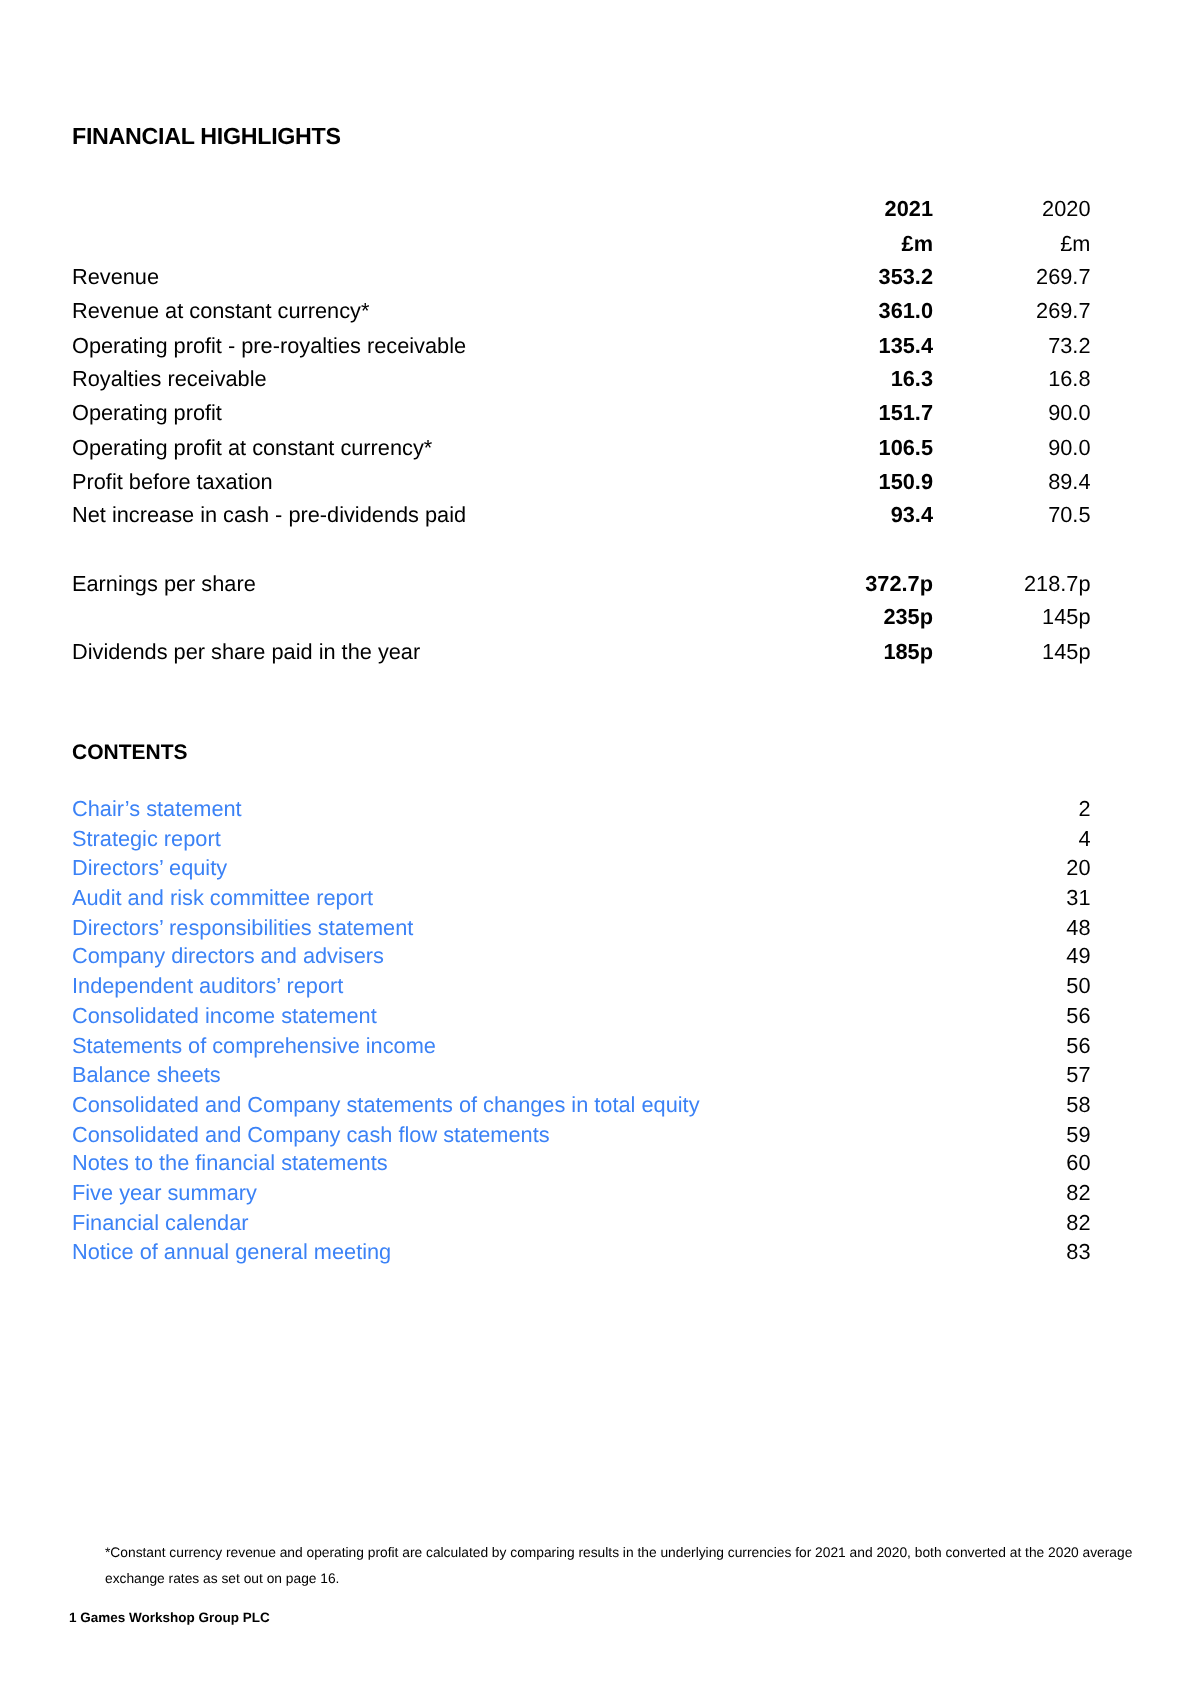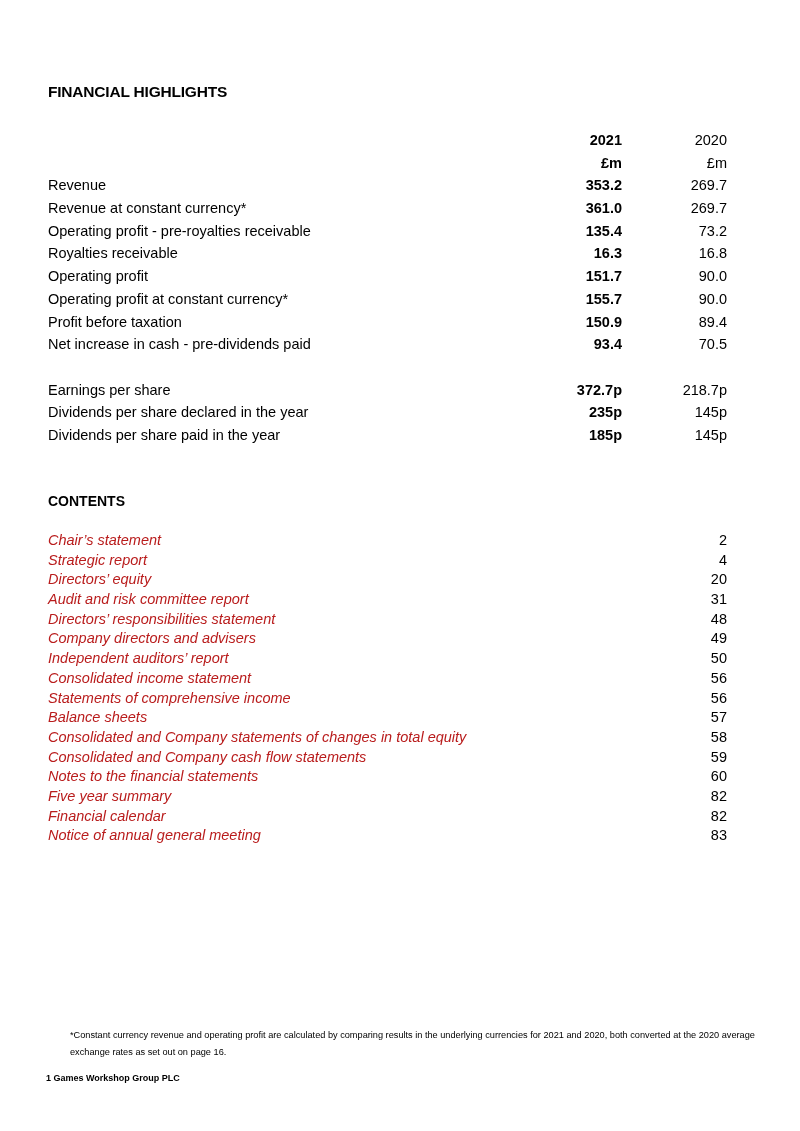--- a/index.html
+++ b/index.html
@@ -77,23 +77,22 @@
       position: relative;
       height: 19.7px;
       line-height: 19.7px;
       font-size: 14.5px;
     }
     .toc-row .toc-label {
       position: absolute;
       left: 0;
       top: 0;
       white-space: nowrap;
-      color: #b91c1c;
+      color: #3b82f6;
       text-decoration: none;
-      font-style: italic;
     }
     .toc-row .toc-page {
       position: absolute;
       right: 1px;
       top: 0;
       text-align: right;
     }
     .footnote {
       position: absolute;
       left: 70px;
@@ -148,21 +147,21 @@
       <span class="v2021">16.3</span>
       <span class="v2020">16.8</span>
     </div>
     <div class="fin-row">
       <span class="label">Operating profit</span>
       <span class="v2021">151.7</span>
       <span class="v2020">90.0</span>
     </div>
     <div class="fin-row">
       <span class="label">Operating profit at constant currency*</span>
-      <span class="v2021">155.7</span>
+      <span class="v2021">106.5</span>
       <span class="v2020">90.0</span>
     </div>
     <div class="fin-row">
       <span class="label">Profit before taxation</span>
       <span class="v2021">150.9</span>
       <span class="v2020">89.4</span>
     </div>
     <div class="fin-row">
       <span class="label">Net increase in cash - pre-dividends paid</span>
       <span class="v2021">93.4</span>
@@ -170,21 +169,20 @@
     </div>
 
     <div class="spacer"></div>
 
     <div class="fin-row">
       <span class="label">Earnings per share</span>
       <span class="v2021">372.7p</span>
       <span class="v2020">218.7p</span>
     </div>
     <div class="fin-row">
-      <span class="label">Dividends per share declared in the year</span>
       <span class="v2021">235p</span>
       <span class="v2020">145p</span>
     </div>
     <div class="fin-row">
       <span class="label">Dividends per share paid in the year</span>
       <span class="v2021">185p</span>
       <span class="v2020">145p</span>
     </div>
   </div>
 

